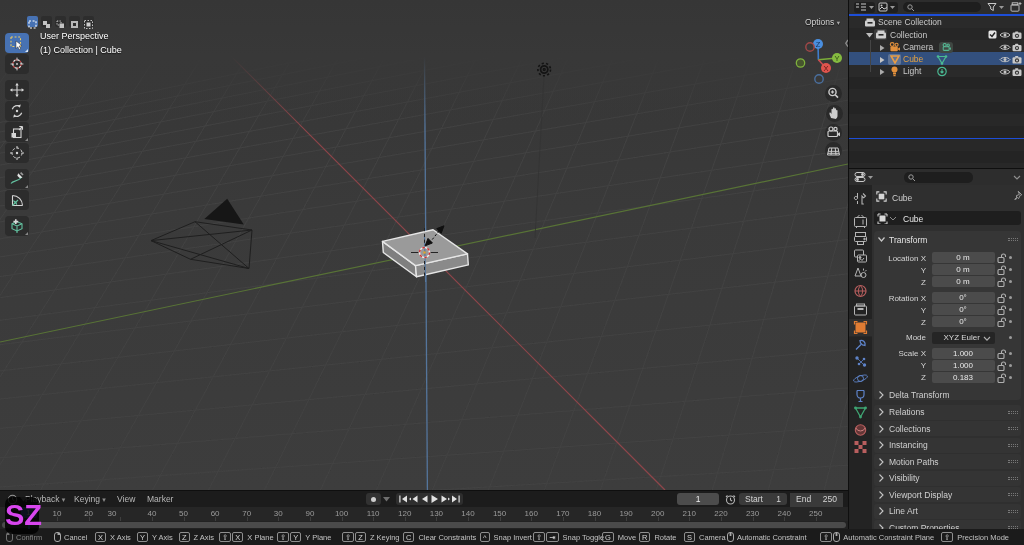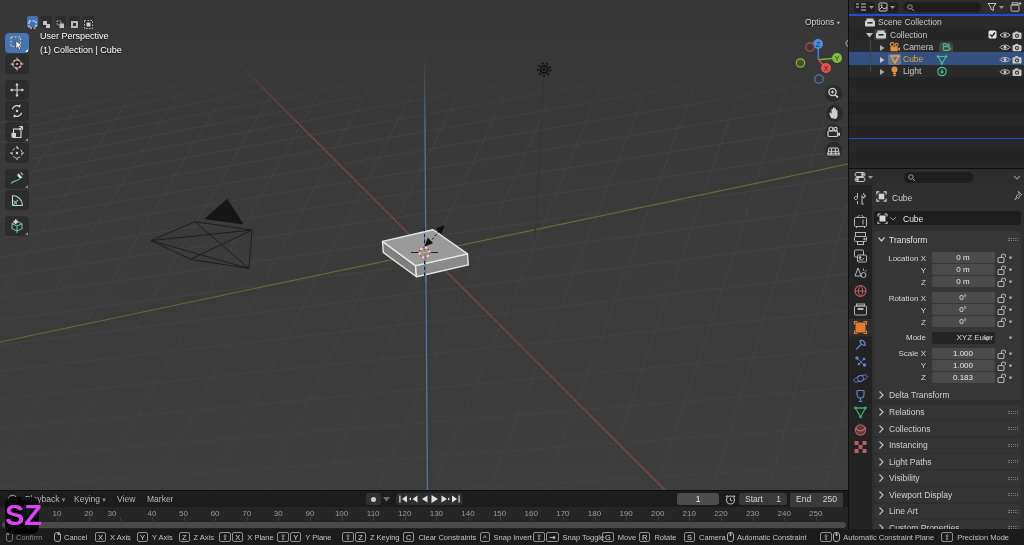--- a/index.html
+++ b/index.html
@@ -524,21 +524,21 @@
     </svg>
 <div class="pdot" style="top:139.3px"></div>
 <div class="plabel" style="top:148.5px">Z</div>
 <div class="pfield" style="top:147.3px">0°</div>
 <svg class="abs" style="left:148px;top:147.8px" width="10" height="10">
       <rect x="1" y="4.5" width="6" height="5" rx="1" fill="none" stroke="#b0b0b0" stroke-width="1.1"></rect>
       <path d="M4.5 4.5v-1.5a2 2 0 0 1 4 0V4" fill="none" stroke="#b0b0b0" stroke-width="1.1"></path>
     </svg>
 <div class="pdot" style="top:151.3px"></div>
 <div class="plabel" style="top:164.2px">Mode</div>
-<div class="pfield" style="top:163.0px;background:#252525;color:#d8d8d8;text-align:left;padding-left:25px;height:12px;line-height:12px">XYZ Euler<svg style="position:absolute;right:4px;top:4px" width="8" height="6">
+<div class="pfield" style="top:163.0px;background:#252525;color:#d8d8d8;text-align:left;padding-left:12px;height:12px;line-height:12px">XYZ Euler<svg style="position:absolute;right:4px;top:4px" width="8" height="6">
         <path d="M1 1l3 3.2L7 1" stroke="#b0b0b0" stroke-width="1.1" fill="none"></path>
       </svg></div>
 <div class="pdot" style="top:167.0px"></div>
 <div class="plabel" style="top:180.2px">Scale X</div>
 <div class="pfield" style="top:179.0px">1.000</div>
 <svg class="abs" style="left:148px;top:179.5px" width="10" height="10">
       <rect x="1" y="4.5" width="6" height="5" rx="1" fill="none" stroke="#b0b0b0" stroke-width="1.1"></rect>
       <path d="M4.5 4.5v-1.5a2 2 0 0 1 4 0V4" fill="none" stroke="#b0b0b0" stroke-width="1.1"></path>
     </svg>
 <div class="pdot" style="top:183.0px"></div>
@@ -575,21 +575,21 @@
 <div class="abs" style="left:25px;top:268.5px;width:147px;height:15px;background:#343434;border-radius:3px"></div>
 <svg class="abs" style="left:29px;top:272.0px" width="6" height="8">
       <path d="M1.5 0.5l3.5 3.5L1.5 7.5" stroke="#c5c5c5" stroke-width="1.1" fill="none"></path>
     </svg>
 <div class="ptext" style="left:40px;top:270.0px">Instancing</div>
 <div class="pdots" style="top:274.5px"></div>
 <div class="abs" style="left:25px;top:285px;width:147px;height:15px;background:#343434;border-radius:3px"></div>
 <svg class="abs" style="left:29px;top:288.5px" width="6" height="8">
       <path d="M1.5 0.5l3.5 3.5L1.5 7.5" stroke="#c5c5c5" stroke-width="1.1" fill="none"></path>
     </svg>
-<div class="ptext" style="left:40px;top:286.5px">Light Paths</div>
+<div class="ptext" style="left:40px;top:286.5px">Motion Paths</div>
 <div class="pdots" style="top:291px"></div>
 <div class="abs" style="left:25px;top:301.5px;width:147px;height:15px;background:#343434;border-radius:3px"></div>
 <svg class="abs" style="left:29px;top:305.0px" width="6" height="8">
       <path d="M1.5 0.5l3.5 3.5L1.5 7.5" stroke="#c5c5c5" stroke-width="1.1" fill="none"></path>
     </svg>
 <div class="ptext" style="left:40px;top:303.0px">Visibility</div>
 <div class="pdots" style="top:307.5px"></div>
 <div class="abs" style="left:25px;top:318px;width:147px;height:15px;background:#343434;border-radius:3px"></div>
 <svg class="abs" style="left:29px;top:321.5px" width="6" height="8">
       <path d="M1.5 0.5l3.5 3.5L1.5 7.5" stroke="#c5c5c5" stroke-width="1.1" fill="none"></path>

